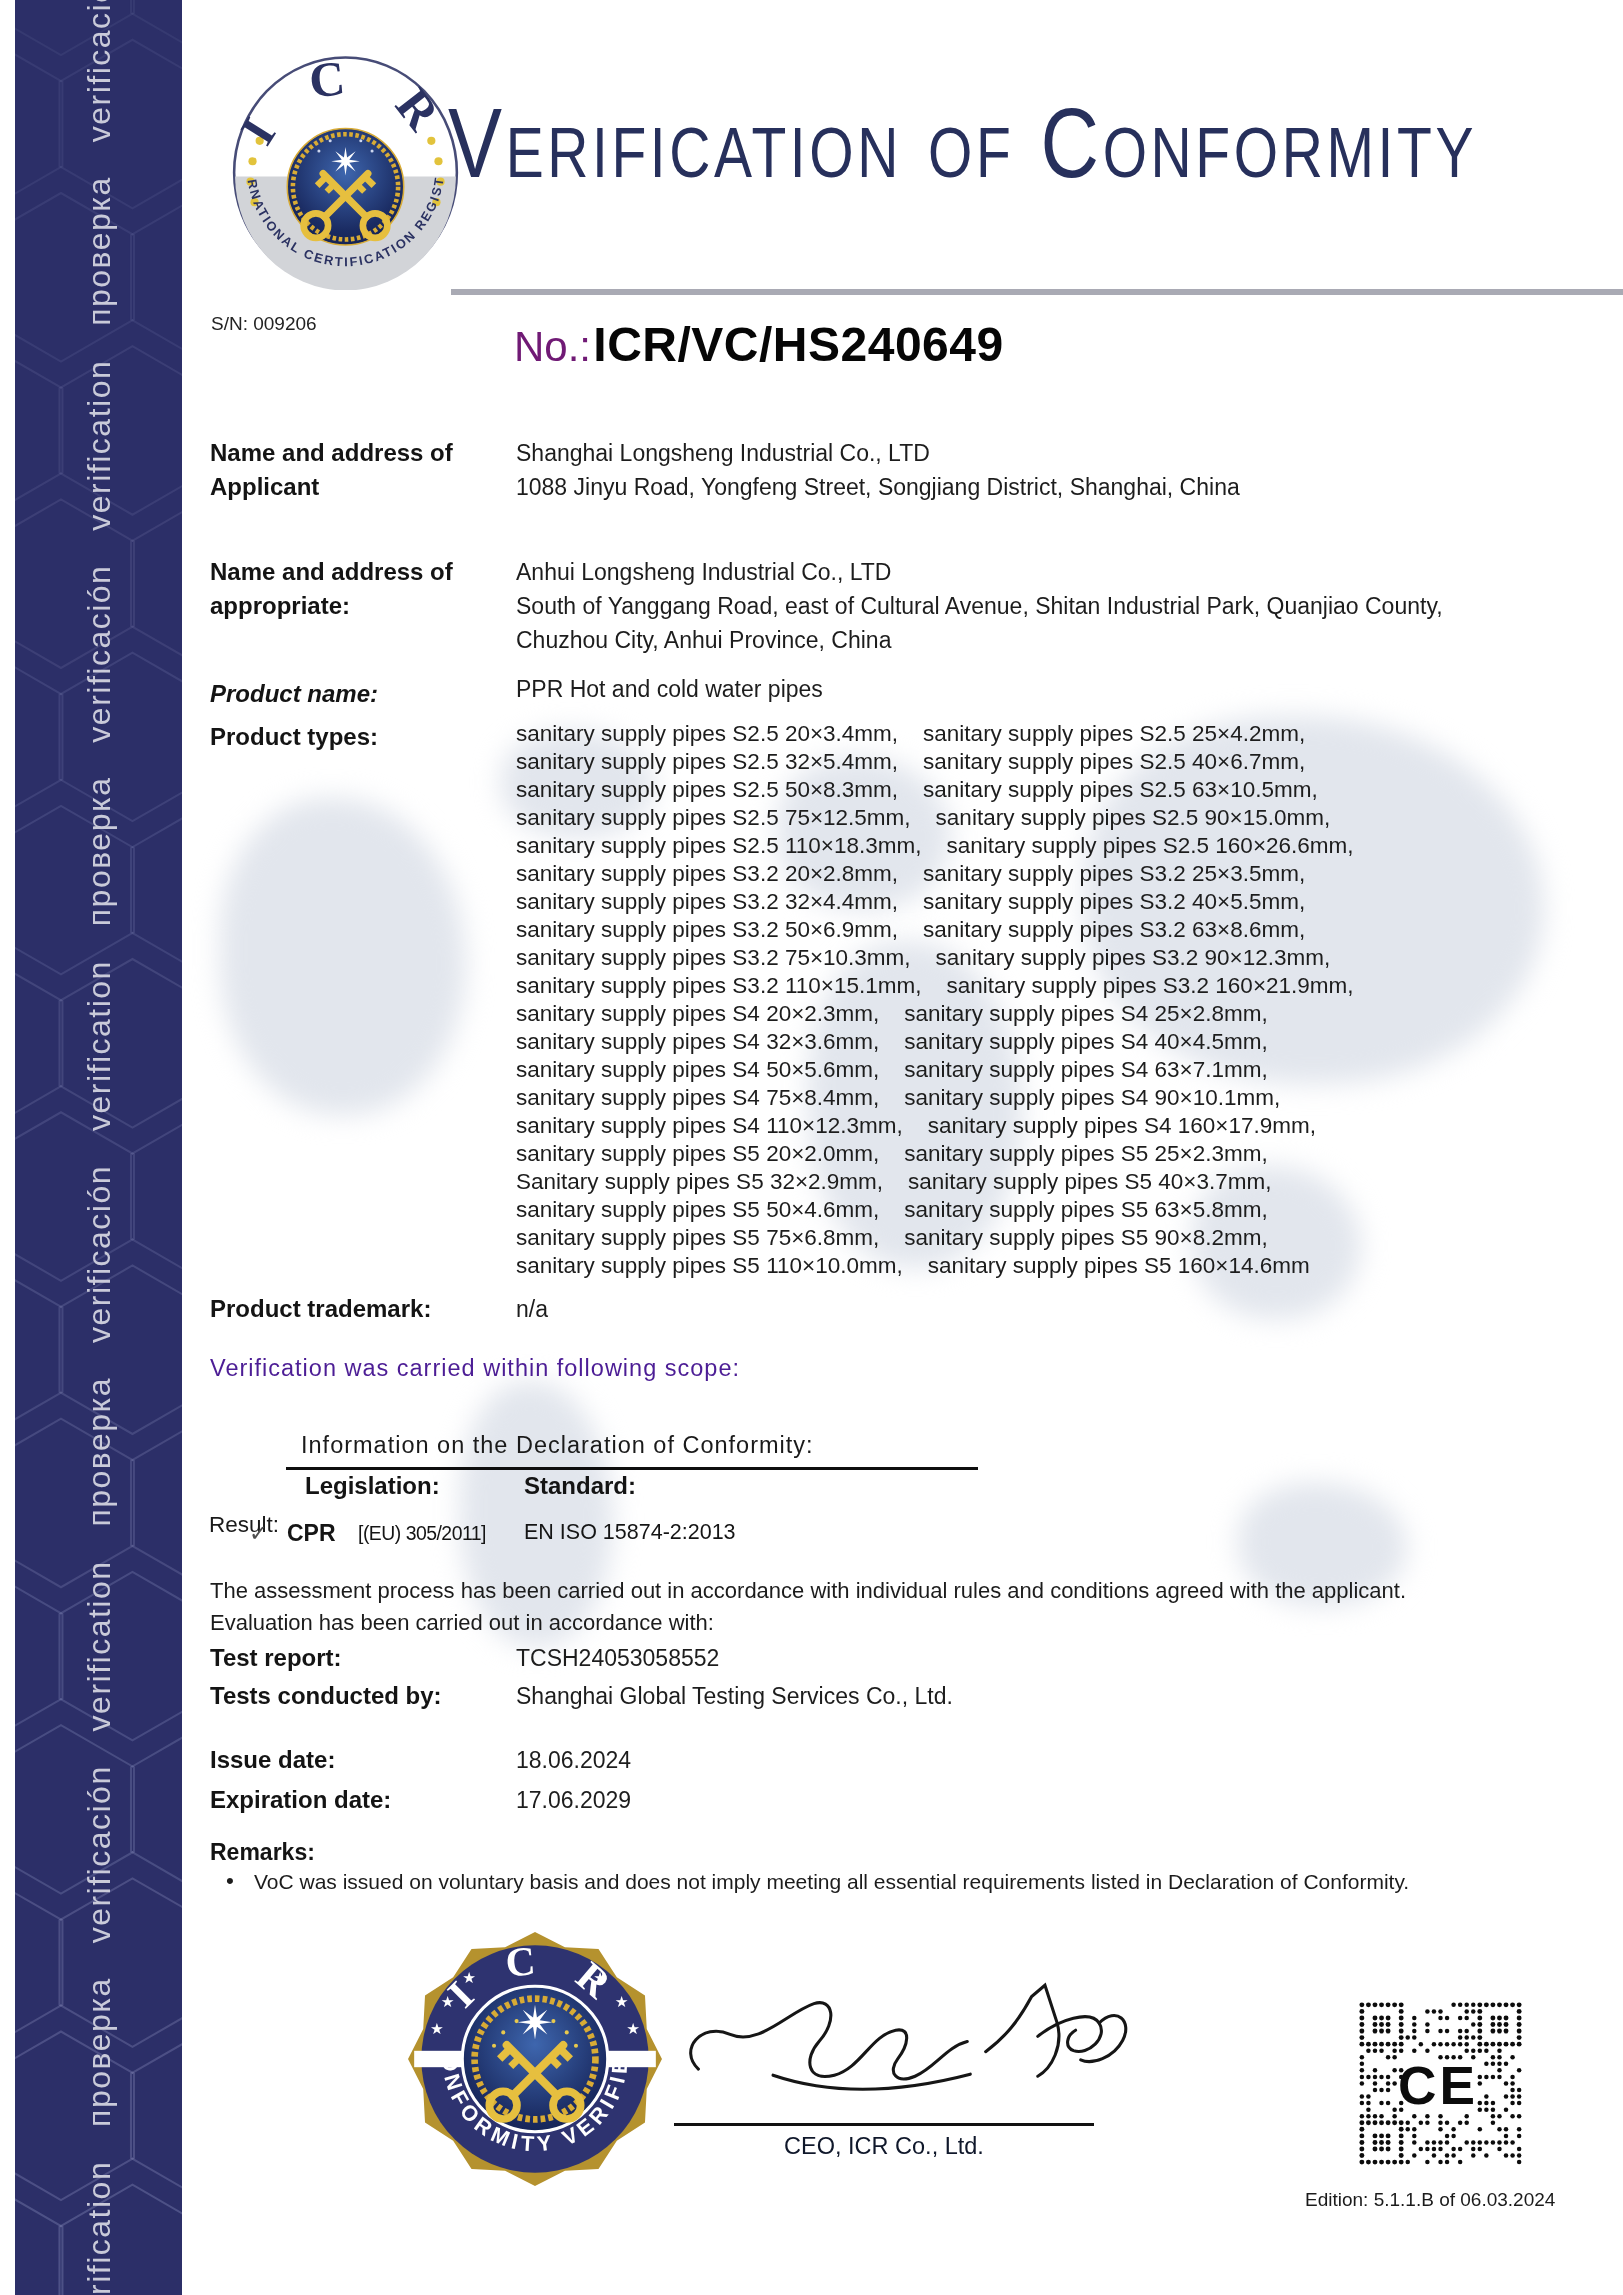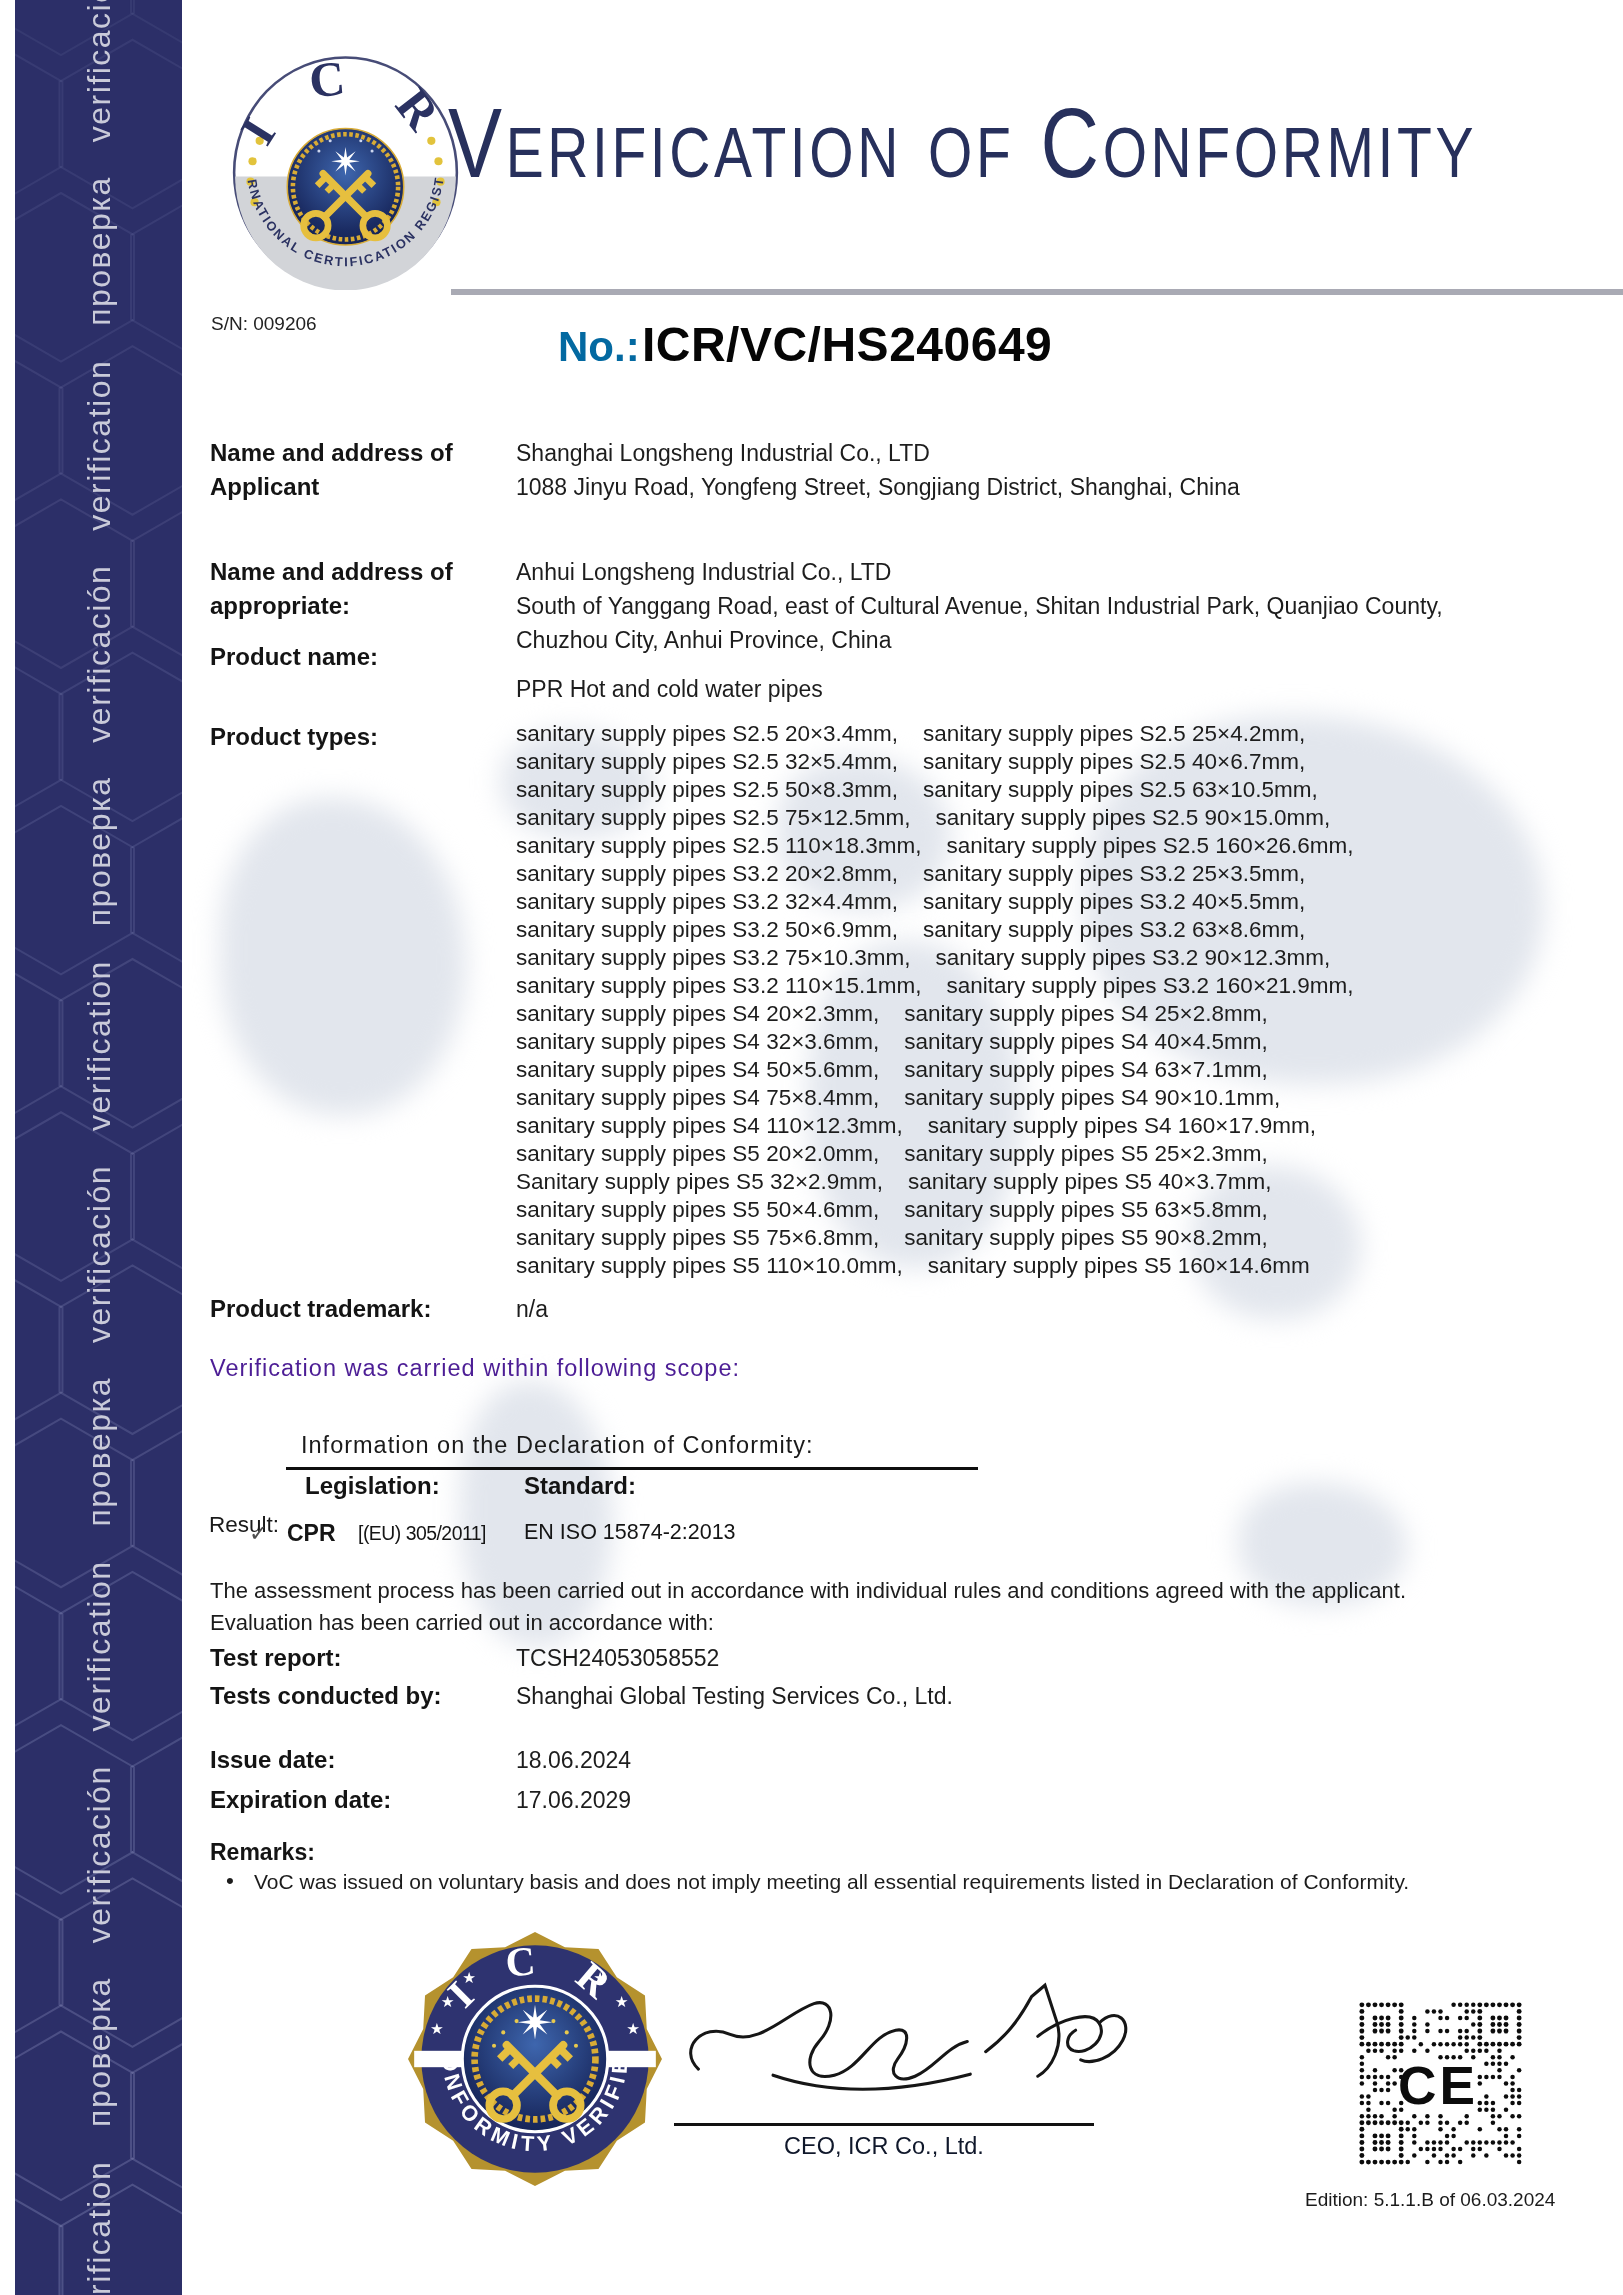--- a/index.html
+++ b/index.html
@@ -14,21 +14,21 @@
   
   .wm{position:absolute;background:#e2e6ed;filter:blur(13.3px);border-radius:45% 55% 50% 50%;z-index:0;}
   
   .logo-top{position:absolute;left:231px;top:55px;z-index:1;}
   .page-title{position:absolute;left:448px;top:87px;z-index:1;font-variant:small-caps;
               font-size:81px;letter-spacing:3.6px;color:#27305c;white-space:nowrap;
               transform:scaleY(1.22);transform-origin:left top;font-weight:400;}
   .title-rule{position:absolute;left:451px;top:289px;width:1173px;height:5.6px;background:#a9aab4;z-index:1;}
   .serial{position:absolute;left:211px;top:313px;font-size:19px;color:#232323;z-index:1;}
   .no-line{position:absolute;left:514px;top:317px;z-index:1;white-space:nowrap;}
-  .no-label{font-size:42px;font-weight:700;color:#0369a1;margin-left:44px;}
+  .no-label{font-size:42px;font-weight:400;color:#701a75;}
   .no-value{font-size:48px;font-weight:700;color:#060606;letter-spacing:0.5px;}
   
   .abs{position:absolute;z-index:1;}
   .label{font-weight:700;font-size:24px;color:#141414;line-height:34px;}
   .value{font-weight:400;font-size:23px;color:#1d1d1d;line-height:34px;}
   .pt-lines{font-size:22.5px;line-height:28px;white-space:pre;color:#1d1d1d;}
   .scope{font-size:23.5px;letter-spacing:1px;color:#4c1d95;}
   .info-head{font-size:23.5px;letter-spacing:1px;color:#1a1a1a;}
   .info-underline{position:absolute;left:286px;top:1467px;width:692px;height:2.6px;background:#0e0e0e;z-index:1;}
   .res-label{font-size:22.5px;color:#1a1a1a;}
@@ -194,21 +194,21 @@
   <div class="abs label" style="left:210px;top:555px;">
     <div>Name and address of</div>
       <div>appropriate:</div>
   </div>
   <div class="abs value" style="left:516px;top:555px;">
     <div>Anhui Longsheng Industrial Co., LTD</div>
       <div>South of Yanggang Road, east of Cultural Avenue, Shitan Industrial Park, Quanjiao County,</div>
       <div>Chuzhou City, Anhui Province, China</div>
   </div>
 
-  <div class="abs label" style="left:210px;top:640px;">Product name:</div>
+  <div class="abs label" style="left:210px;top:677px;font-style:italic;">Product name:</div>
   <div class="abs value" style="left:516px;top:672px;">PPR Hot and cold water pipes</div>
 
   <div class="abs label" style="left:210px;top:720px;">Product types:</div>
   <div class="abs pt-lines" style="left:516px;top:720px;" id="pt-lines"><div>sanitary supply pipes S2.5 20×3.4mm,    sanitary supply pipes S2.5 25×4.2mm,</div><div>sanitary supply pipes S2.5 32×5.4mm,    sanitary supply pipes S2.5 40×6.7mm,</div><div>sanitary supply pipes S2.5 50×8.3mm,    sanitary supply pipes S2.5 63×10.5mm,</div><div>sanitary supply pipes S2.5 75×12.5mm,    sanitary supply pipes S2.5 90×15.0mm,</div><div>sanitary supply pipes S2.5 110×18.3mm,    sanitary supply pipes S2.5 160×26.6mm,</div><div>sanitary supply pipes S3.2 20×2.8mm,    sanitary supply pipes S3.2 25×3.5mm,</div><div>sanitary supply pipes S3.2 32×4.4mm,    sanitary supply pipes S3.2 40×5.5mm,</div><div>sanitary supply pipes S3.2 50×6.9mm,    sanitary supply pipes S3.2 63×8.6mm,</div><div>sanitary supply pipes S3.2 75×10.3mm,    sanitary supply pipes S3.2 90×12.3mm,</div><div>sanitary supply pipes S3.2 110×15.1mm,    sanitary supply pipes S3.2 160×21.9mm,</div><div>sanitary supply pipes S4 20×2.3mm,    sanitary supply pipes S4 25×2.8mm,</div><div>sanitary supply pipes S4 32×3.6mm,    sanitary supply pipes S4 40×4.5mm,</div><div>sanitary supply pipes S4 50×5.6mm,    sanitary supply pipes S4 63×7.1mm,</div><div>sanitary supply pipes S4 75×8.4mm,    sanitary supply pipes S4 90×10.1mm,</div><div>sanitary supply pipes S4 110×12.3mm,    sanitary supply pipes S4 160×17.9mm,</div><div>sanitary supply pipes S5 20×2.0mm,    sanitary supply pipes S5 25×2.3mm,</div><div>Sanitary supply pipes S5 32×2.9mm,    sanitary supply pipes S5 40×3.7mm,</div><div>sanitary supply pipes S5 50×4.6mm,    sanitary supply pipes S5 63×5.8mm,</div><div>sanitary supply pipes S5 75×6.8mm,    sanitary supply pipes S5 90×8.2mm,</div><div>sanitary supply pipes S5 110×10.0mm,    sanitary supply pipes S5 160×14.6mm</div></div>
 
   <div class="abs label" style="left:210px;top:1292px;">Product trademark:</div>
   <div class="abs value" style="left:516px;top:1292px;">n/a</div>
 
   <div class="abs scope" style="left:210px;top:1355px;">Verification was carried within following scope:</div>
 

